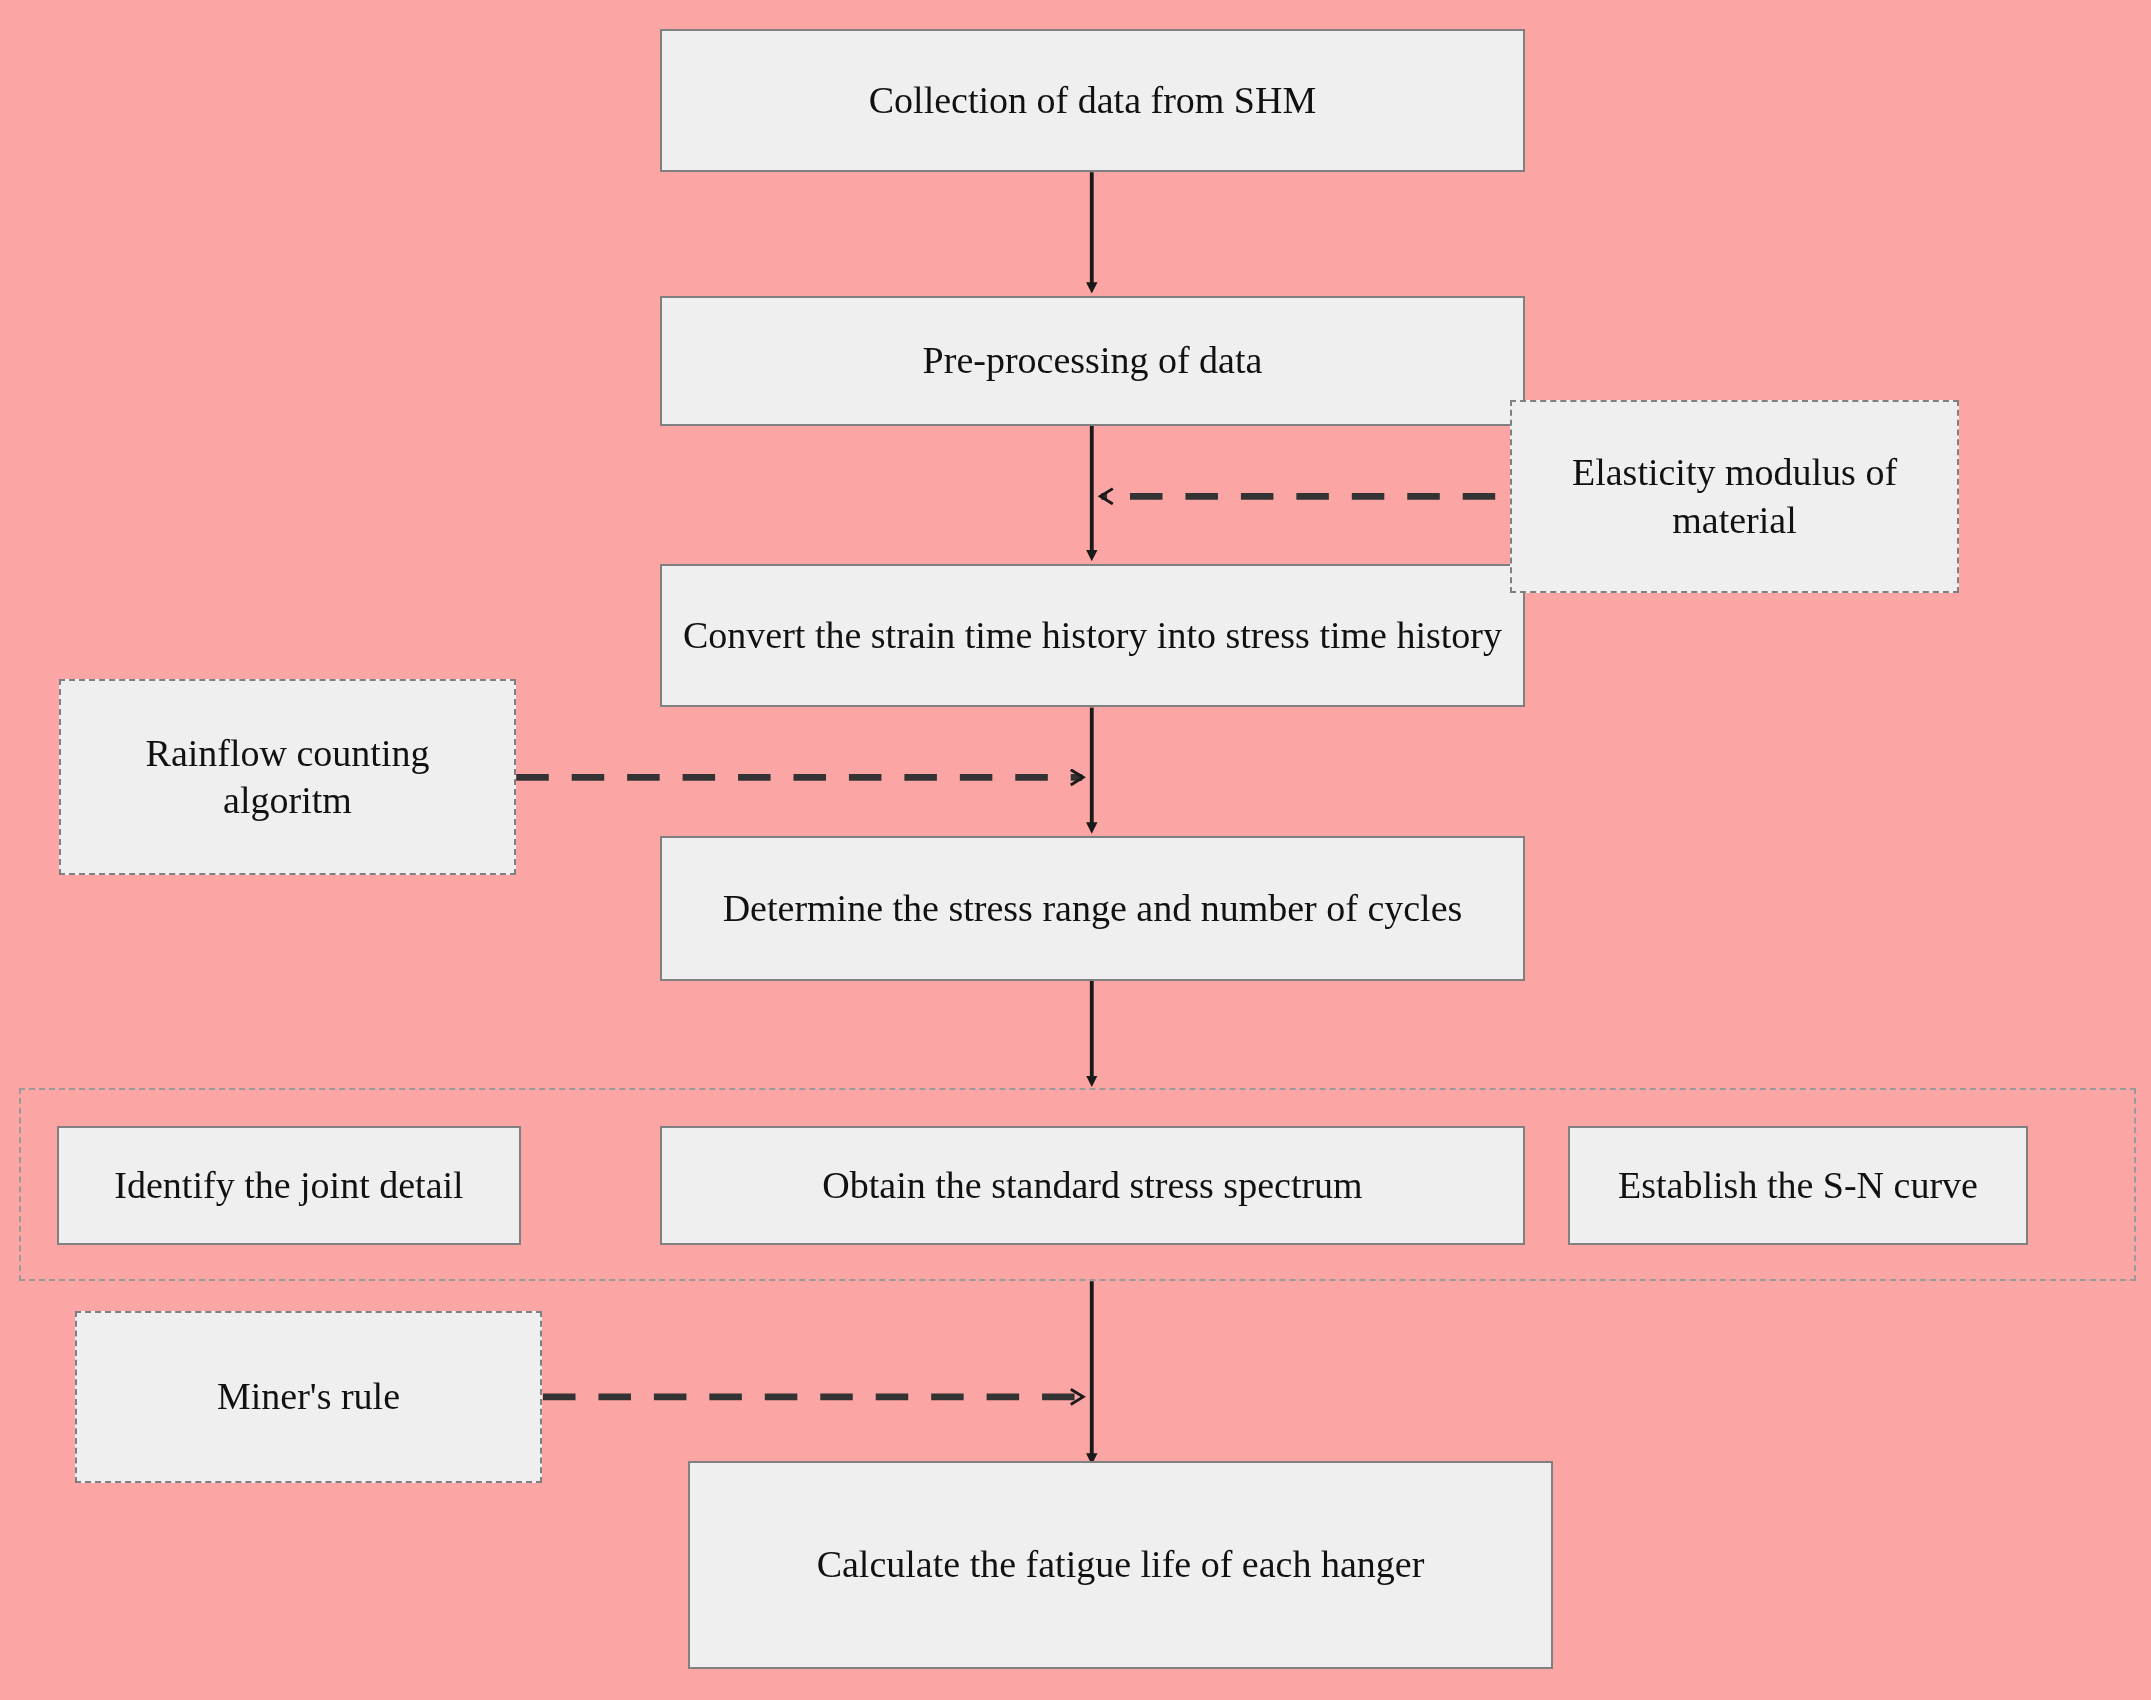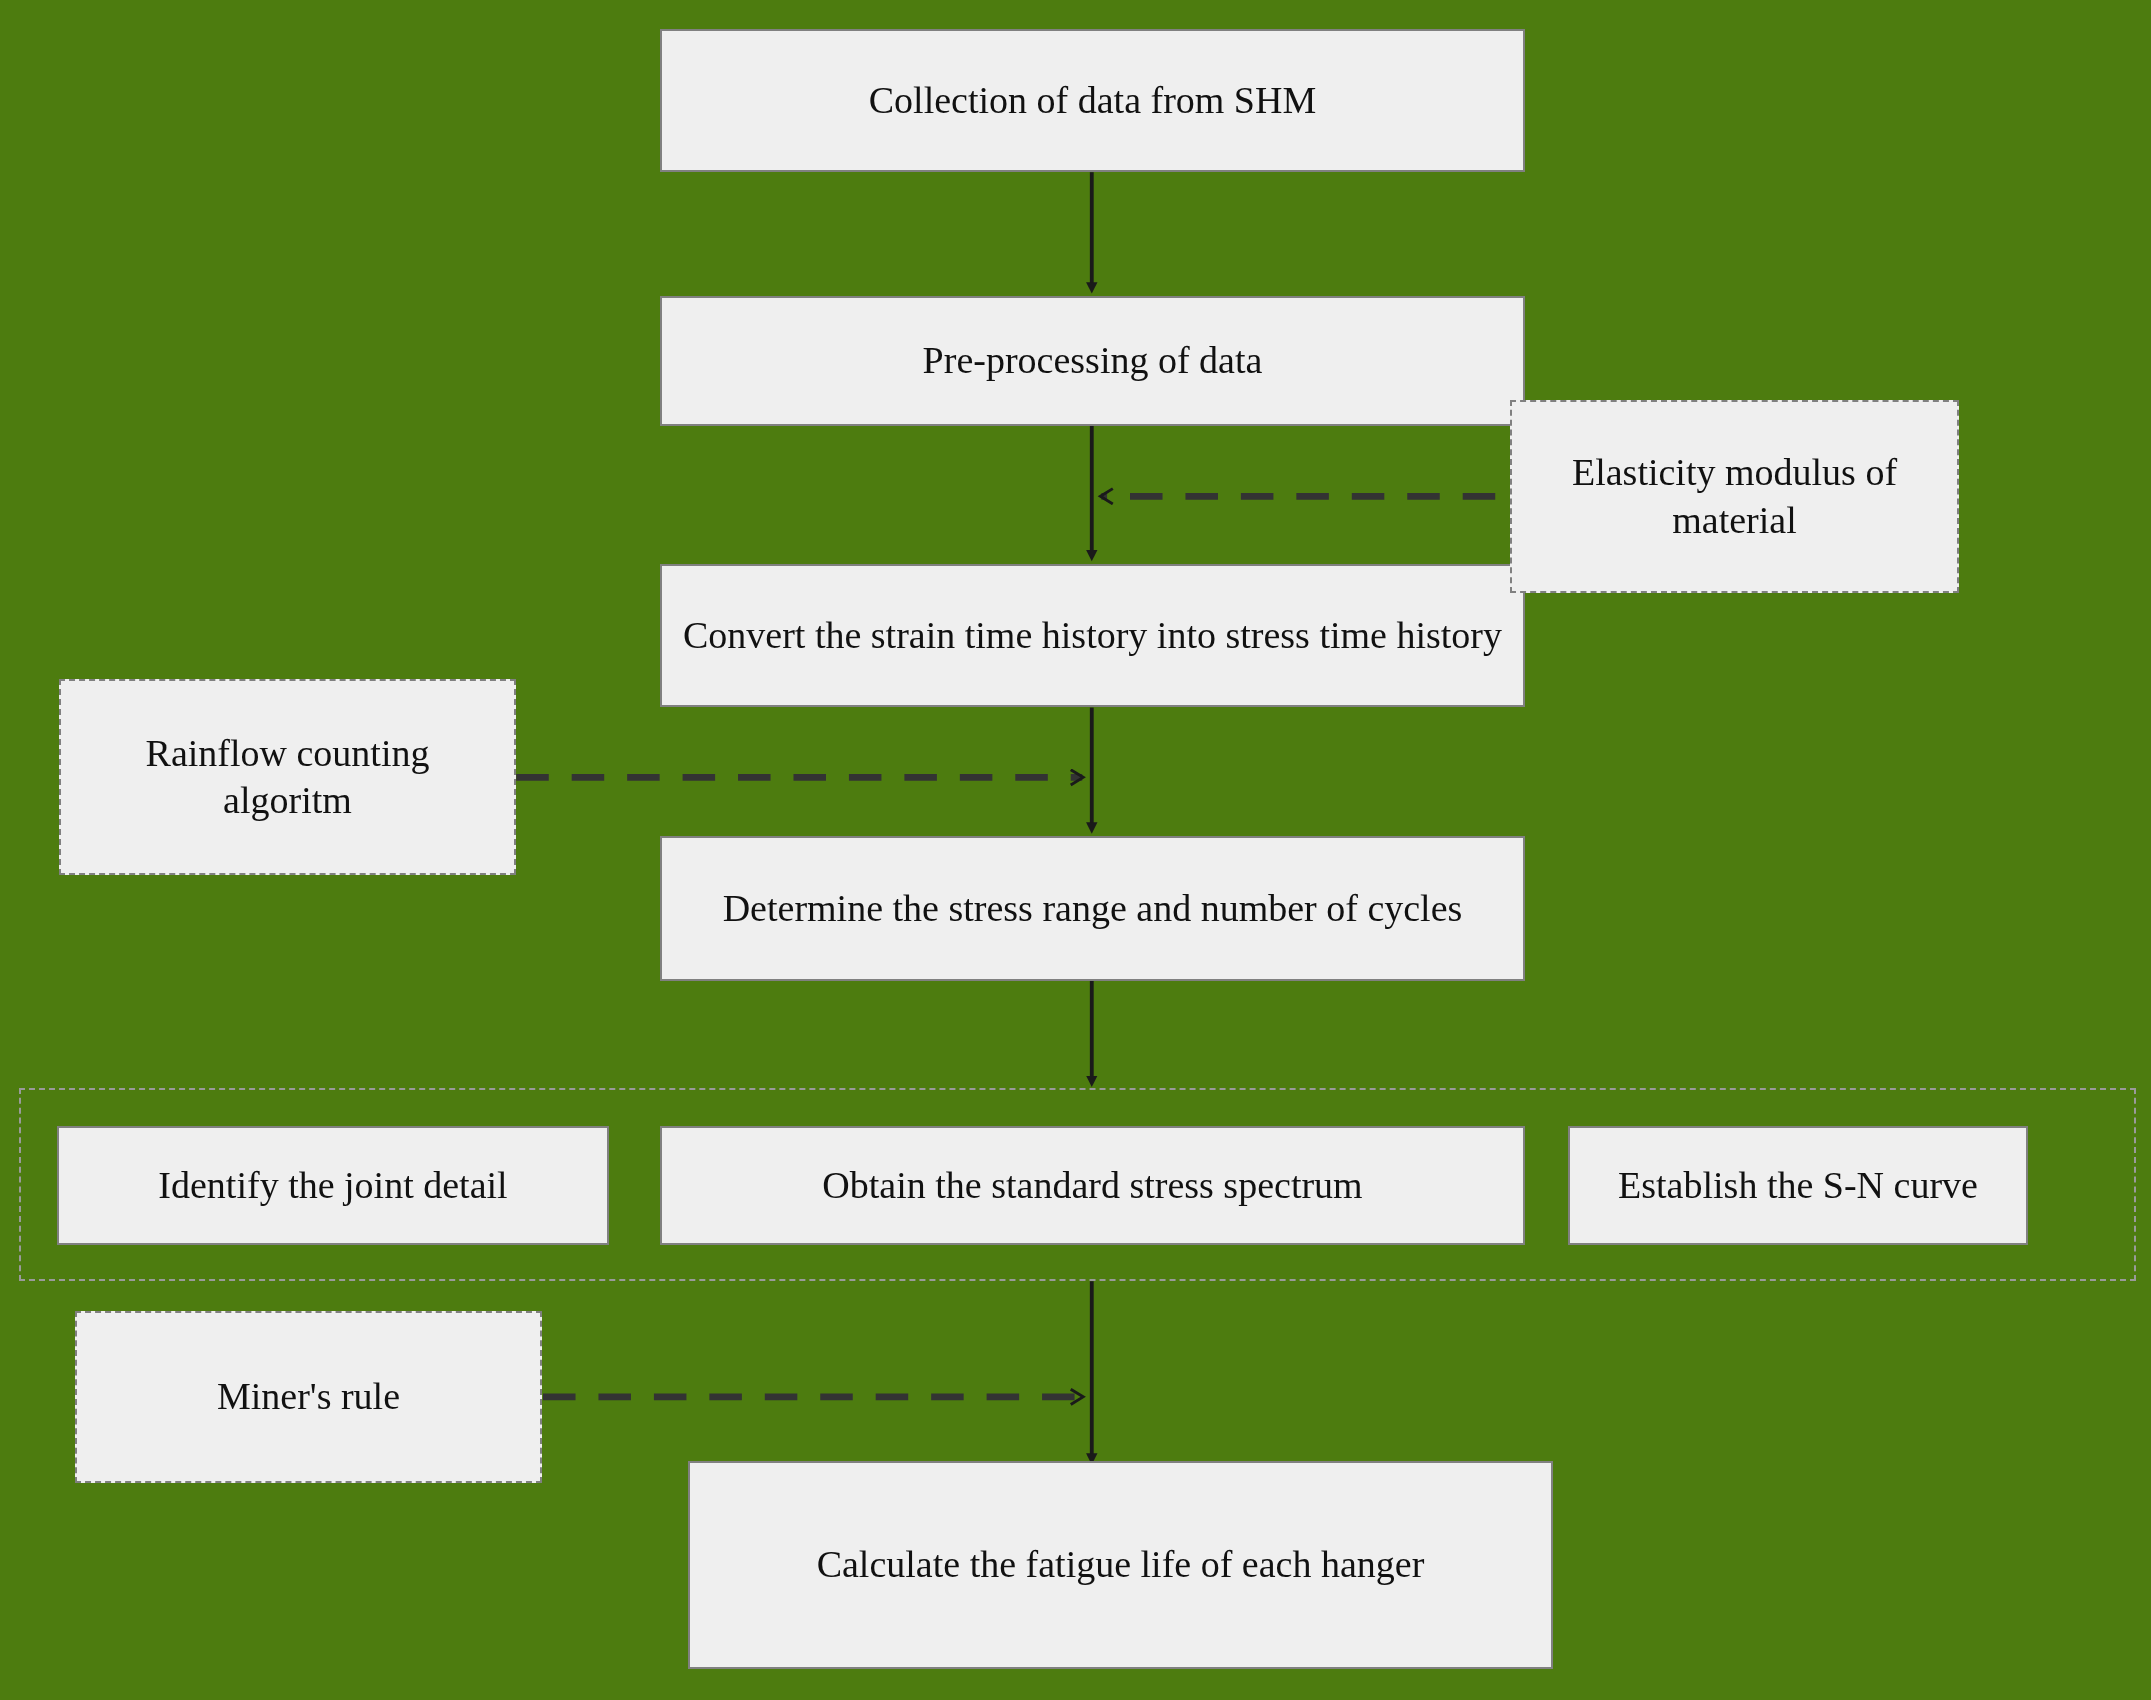--- a/index.html
+++ b/index.html
@@ -4,21 +4,21 @@
 <style>
   html, body {
     margin: 0;
     padding: 0;
     background: #ffffff;
   }
   #canvas {
     position: relative;
     width: 2152px;
     height: 1701px;
-    background: #4d7c0f;
+    background: #fca5a5;
     overflow: hidden;
     font-family: "Liberation Serif", "DejaVu Serif", serif;
   }
   svg.layer {
     position: absolute;
     left: 0;
     top: 0;
     width: 2152px;
     height: 1701px;
     pointer-events: none;
@@ -122,21 +122,21 @@
   <div class="node dashed" style="left:59px; top:679px; width:457px; height:196px;">
     <span>Rainflow counting algoritm</span>
   </div>
 
   <div class="node dashed" style="left:75px; top:1311px; width:467px; height:172px;">
     <span>Miner's rule</span>
   </div>
 
   <div class="group-frame" style="left:19px; top:1088px; width:2117px; height:193px;"></div>
 
-  <div class="node solid" style="left:57px; top:1126px; width:552px; height:119px;">
+  <div class="node solid" style="left:57px; top:1126px; width:464px; height:119px;">
     <span>Identify the joint detail</span>
   </div>
 
   <div class="node solid" style="left:660px; top:1126px; width:865px; height:119px;">
     <span>Obtain the standard stress spectrum</span>
   </div>
 
   <div class="node solid" style="left:1568px; top:1126px; width:460px; height:119px;">
     <span>Establish the S-N curve</span>
   </div>

